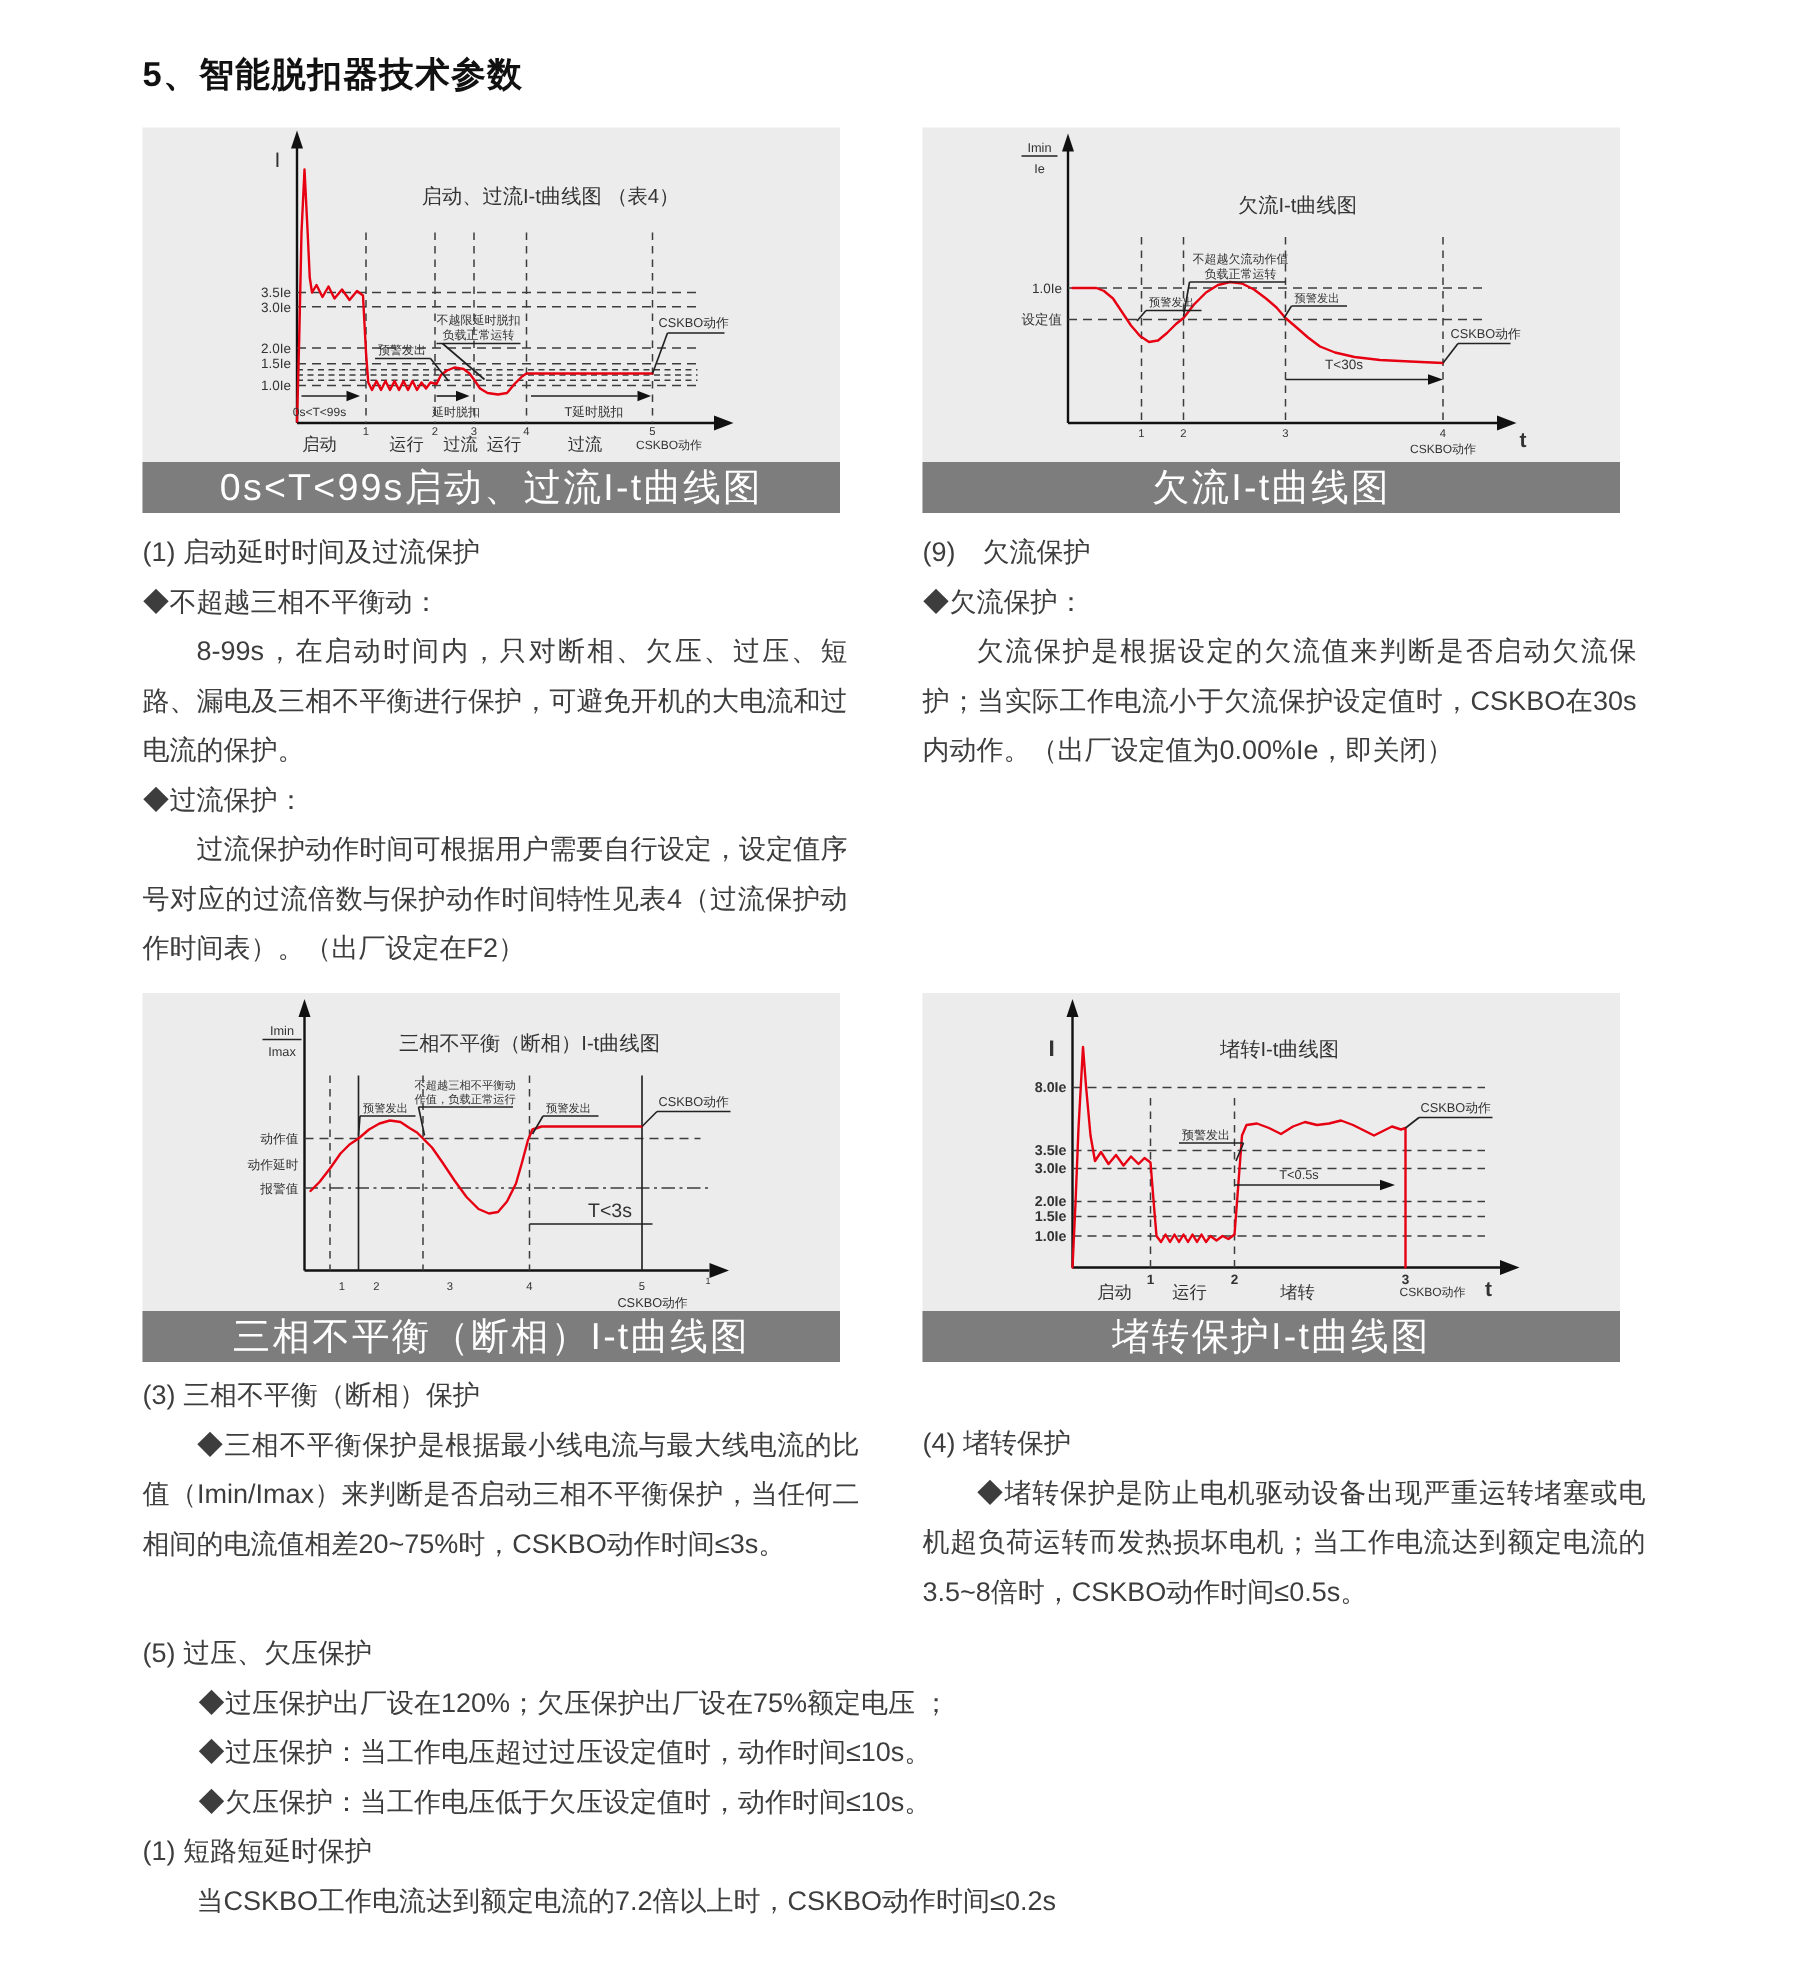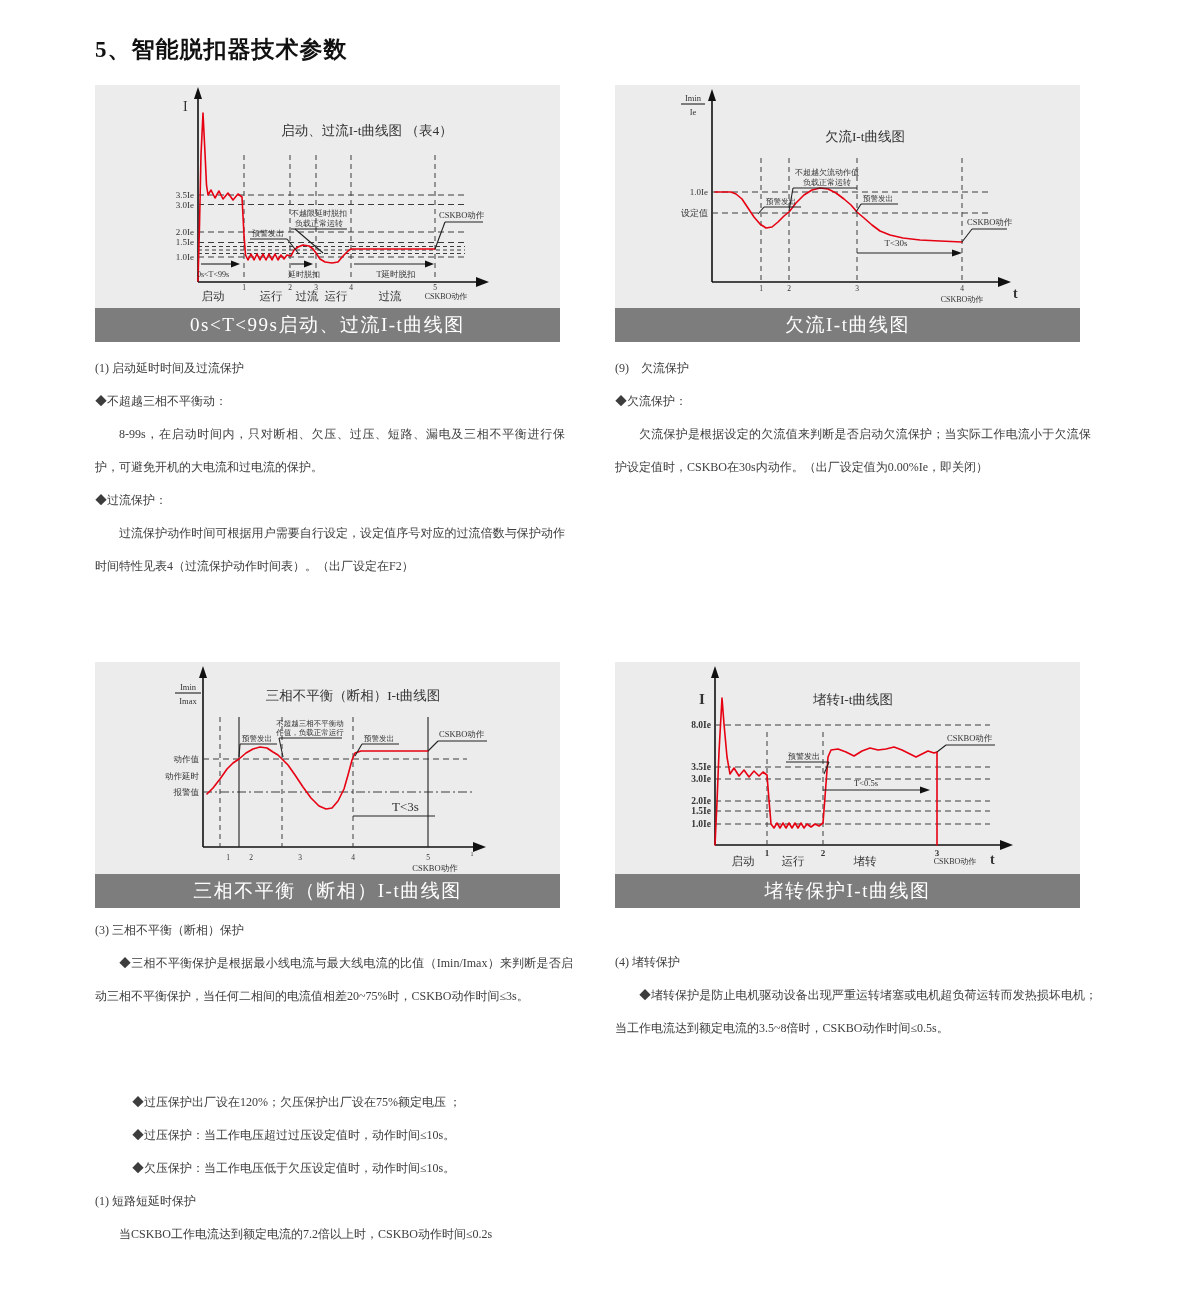--- a/index.html
+++ b/index.html
@@ -1,22 +1,22 @@
 <!DOCTYPE html>
 <html><head>
 <meta charset="utf-8">
 <style>
   html,body{margin:0;padding:0;background:#fff;}
   .page{position:relative;width:1200px;height:1308px;background:#fff;overflow:hidden;
-        font-family:Liberation Serif, serif;color:#3d3d3d;}
+        font-family:Liberation Sans, sans-serif;color:#3d3d3d;}
   .doc-title{position:absolute;left:95px;top:34px;font-size:23px;font-weight:bold;color:#111;letter-spacing:1px;}
   .panel{position:absolute;width:465px;background:#ececec;}
   .panel svg{display:block;}
-  .caption{height:34px;background:#7d7d7d;color:#fff;font-size:19px;line-height:34px;text-align:center;letter-spacing:1.5px;}
-  .sec{position:absolute;font-size:12px;line-height:33px;color:#3d3d3d;}
+  .caption{height:34px;background:#7d7d7d;color:#fff;font-size:25px;line-height:34px;text-align:center;letter-spacing:1.5px;}
+  .sec{position:absolute;font-size:18px;line-height:33px;color:#3d3d3d;}
   .sec .h{margin:0;}
   .sec p{margin:0;text-align:justify;text-indent:2em;}
   .sec .sub{margin:0;}
   .item{margin:0;padding-left:37px;}
   .p-ind{margin:0;text-indent:2em;}
   svg text{fill:#333;}
   .red{fill:none;stroke:#e60012;stroke-width:1.6;stroke-linejoin:round;stroke-linecap:round;}
   .blk{stroke:#222;stroke-width:1.1;fill:none;}
   .ax{stroke:#111;stroke-width:1.6;fill:none;}
   .dash{stroke:#3c3c3c;stroke-width:1;fill:none;}
@@ -326,20 +326,21 @@
     <div class="h">(3) 三相不平衡（断相）保护</div>
     <p>◆三相不平衡保护是根据最小线电流与最大线电流的比值（Imin/Imax）来判断是否启动三相不平衡保护，当任何二相间的电流值相差20~75%时，CSKBO动作时间≤3s。</p>
   </div>
 
   <div class="sec" style="left:615px;top:914px;width:482px;margin-top:32px;">
     <div class="h">(4) 堵转保护</div>
     <p>◆堵转保护是防止电机驱动设备出现严重运转堵塞或电机超负荷运转而发热损坏电机；当工作电流达到额定电流的3.5~8倍时，CSKBO动作时间≤0.5s。</p>
   </div>
 
   <div class="sec" style="left:95px;top:1086px;width:1010px;">
+    <div class="h">(5) 过压、欠压保护</div>
     <div class="item">◆过压保护出厂设在120%；欠压保护出厂设在75%额定电压 ；</div>
     <div class="item">◆过压保护：当工作电压超过过压设定值时，动作时间≤10s。</div>
     <div class="item">◆欠压保护：当工作电压低于欠压设定值时，动作时间≤10s。</div>
     <div class="h">(1) 短路短延时保护</div>
     <div class="p-ind">当CSKBO工作电流达到额定电流的7.2倍以上时，CSKBO动作时间≤0.2s</div>
   </div>
 
 </div>
 
 </body></html>

